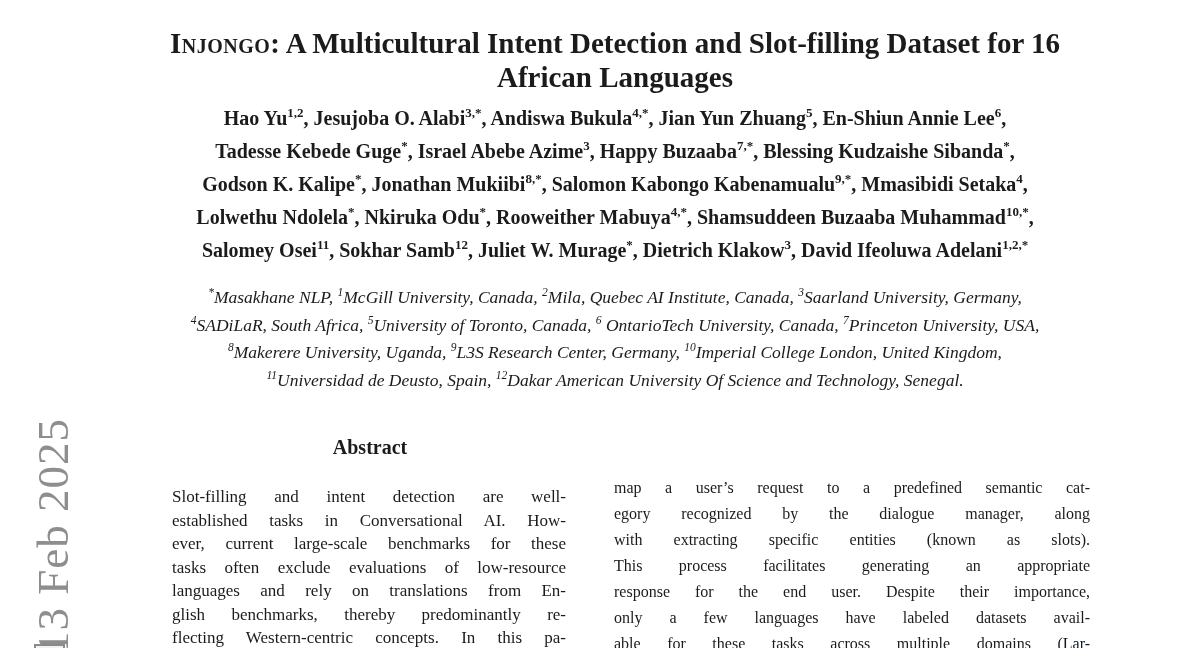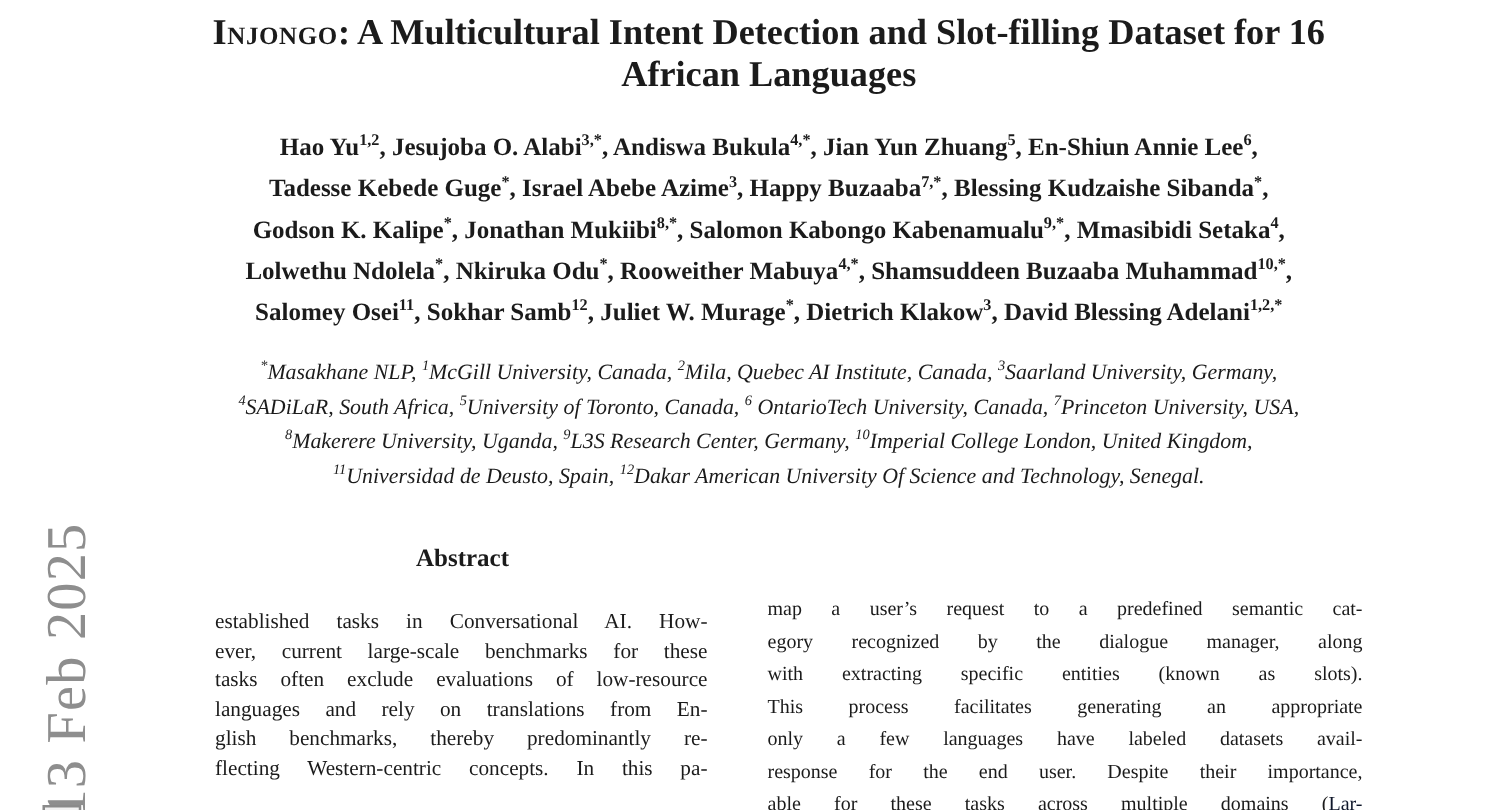--- a/index.html
+++ b/index.html
@@ -26,21 +26,21 @@
     position: absolute;
     left: 34px; top: 644px;
     width: 27px; height: 9px;
     border: 2px solid #8a8a8a;
     background: #f2f2f2;
   }
 
   
   .title {
     position: absolute;
-    top: 9px; left: 140px; width: 950px;
+    top: 26px; left: 140px; width: 950px;
     text-align: center;
     font-weight: bold;
     font-size: 29px;
     line-height: 34px;
     font-family: Liberation Serif, serif;
   }
   .sc { font-variant: small-caps; letter-spacing: 0.5px; }
 
   
   .authors {
@@ -101,46 +101,47 @@
   <div class="title">
     <div><span class="sc">Injongo</span><span>: A Multicultural Intent Detection and Slot-filling Dataset for 16</span></div>
     <div>African Languages</div>
   </div>
 
   <div class="authors">
       <div><span>Hao Yu</span><sup>1,2</sup><span>, </span><span>Jesujoba O. Alabi</span><sup>3,*</sup><span>, </span><span>Andiswa Bukula</span><sup>4,*</sup><span>, </span><span>Jian Yun Zhuang</span><sup>5</sup><span>, </span><span>En-Shiun Annie Lee</span><sup>6</sup><span>,</span></div>
       <div><span>Tadesse Kebede Guge</span><sup>*</sup><span>, </span><span>Israel Abebe Azime</span><sup>3</sup><span>, </span><span>Happy Buzaaba</span><sup>7,*</sup><span>, </span><span>Blessing Kudzaishe Sibanda</span><sup>*</sup><span>,</span></div>
       <div><span>Godson K. Kalipe</span><sup>*</sup><span>, </span><span>Jonathan Mukiibi</span><sup>8,*</sup><span>, </span><span>Salomon Kabongo Kabenamualu</span><sup>9,*</sup><span>, </span><span>Mmasibidi Setaka</span><sup>4</sup><span>,</span></div>
       <div><span>Lolwethu Ndolela</span><sup>*</sup><span>, </span><span>Nkiruka Odu</span><sup>*</sup><span>, </span><span>Rooweither Mabuya</span><sup>4,*</sup><span>, </span><span>Shamsuddeen Buzaaba Muhammad</span><sup>10,*</sup><span>,</span></div>
-      <div><span>Salomey Osei</span><sup>11</sup><span>, </span><span>Sokhar Samb</span><sup>12</sup><span>, </span><span>Juliet W. Murage</span><sup>*</sup><span>, </span><span>Dietrich Klakow</span><sup>3</sup><span>, </span><span>David Blessing Adelani</span><sup>1,2,*</sup></div>
+      <div><span>Salomey Osei</span><sup>11</sup><span>, </span><span>Sokhar Samb</span><sup>12</sup><span>, </span><span>Juliet W. Murage</span><sup>*</sup><span>, </span><span>Dietrich Klakow</span><sup>3</sup><span>, </span><span>David Ifeoluwa Adelani</span><sup>1,2,*</sup></div>
     </div>
 
   <div class="affils">
       <div><sup>*</sup><span>Masakhane NLP, </span><sup>1</sup><span>McGill University, Canada, </span><sup>2</sup><span>Mila, Quebec AI Institute, Canada, </span><sup>3</sup><span>Saarland University, Germany,</span></div>
       <div><sup>4</sup><span>SADiLaR, South Africa, </span><sup>5</sup><span>University of Toronto, Canada, </span><sup>6</sup><span> OntarioTech University, Canada, </span><sup>7</sup><span>Princeton University, USA,</span></div>
       <div><sup>8</sup><span>Makerere University, Uganda, </span><sup>9</sup><span>L3S Research Center, Germany, </span><sup>10</sup><span>Imperial College London, United Kingdom,</span></div>
       <div><sup>11</sup><span>Universidad de Deusto, Spain, </span><sup>12</sup><span>Dakar American University Of Science and Technology, Senegal.</span></div>
     </div>
 
   <div class="leftcol">
     <div class="abstract-heading">Abstract</div>
     <div class="abstract-body">
+        <div class="jline">Slot-filling and intent detection are well-</div>
         <div class="jline">established tasks in Conversational AI. How-</div>
         <div class="jline">ever, current large-scale benchmarks for these</div>
         <div class="jline">tasks often exclude evaluations of low-resource</div>
         <div class="jline">languages and rely on translations from En-</div>
         <div class="jline">glish benchmarks, thereby predominantly re-</div>
         <div class="jline">flecting Western-centric concepts. In this pa-</div>
       </div>
   </div>
 
   <div class="rightcol">
       <div class="jline"><span>map a user’s request to a predefined semantic cat-</span></div>
       <div class="jline"><span>egory recognized by the dialogue manager, along</span></div>
       <div class="jline"><span>with extracting specific entities (known as slots).</span></div>
       <div class="jline"><span>This process facilitates generating an appropriate</span></div>
+      <div class="jline"><span>response for the end user. Despite their importance,</span></div>
       <div class="jline"><span>only a few languages have labeled datasets avail-</span></div>
-      <div class="jline"><span>response for the end user. Despite their importance,</span></div>
       <div class="jline"><span>able for these tasks across multiple domains (</span><span class="link">Lar-</span></div>
       <div class="jline noj"><span class="link">son and Leach, 2022</span><span>).</span></div>
     </div>
 
 </div>
 
 </body></html>

